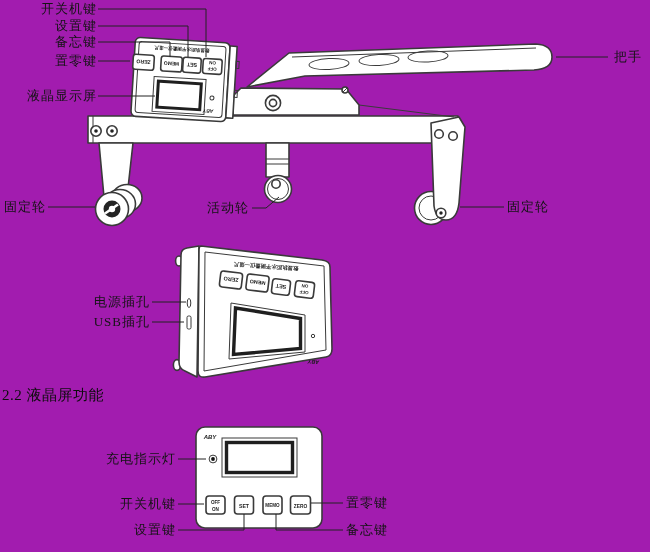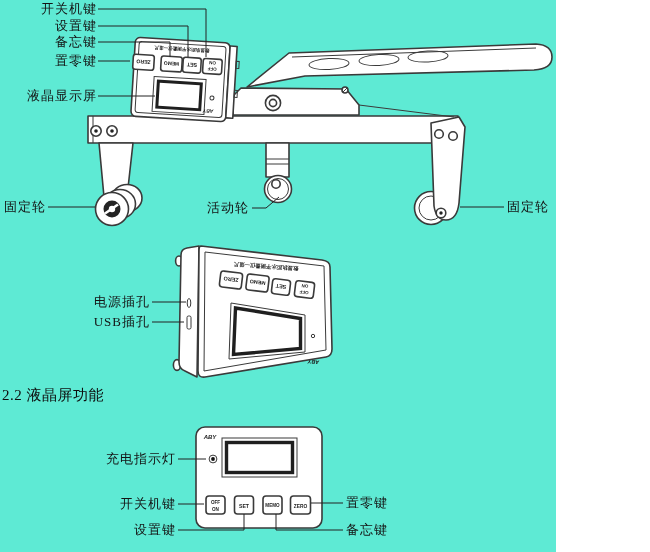--- a/index.html
+++ b/index.html
@@ -1,16 +1,16 @@
 <!DOCTYPE html>
 <html><head>
 <meta charset="utf-8">
 <style>
   html,body{margin:0;padding:0;background:#fff;}
-  #page{position:relative;width:556px;height:552px;background:#5eead4;overflow:hidden;}
+  #page{position:relative;width:650px;height:552px;background:#a21caf;overflow:hidden;}
   svg{display:block;}
   .shape{fill:#fff;stroke:#3a3a3a;stroke-width:1.6;stroke-linejoin:round;}
   .thin{fill:none;stroke:#3a3a3a;stroke-width:1;}
   .frame{fill:#fff;stroke:#1f1f1f;}
   .leader{fill:none;stroke:#222;stroke-width:1;}
   .lbl{font-family:"Liberation Serif","DejaVu Serif",serif;font-size:13px;fill:#141414;letter-spacing:1px;}
   .heading{font-family:"Liberation Serif","DejaVu Serif",serif;font-size:15px;fill:#0d0d0d;letter-spacing:0.5px;}
   .btn{font-family:"Liberation Sans","DejaVu Sans",sans-serif;font-weight:bold;fill:#1b1b1b;text-anchor:middle;}
   .tiny{font-family:"Liberation Sans","DejaVu Sans",sans-serif;font-weight:bold;fill:#2a2a2a;text-anchor:middle;}
   .logo{font-family:"Liberation Sans","DejaVu Sans",sans-serif;font-weight:bold;font-style:italic;fill:#1b1b1b;text-anchor:middle;}

